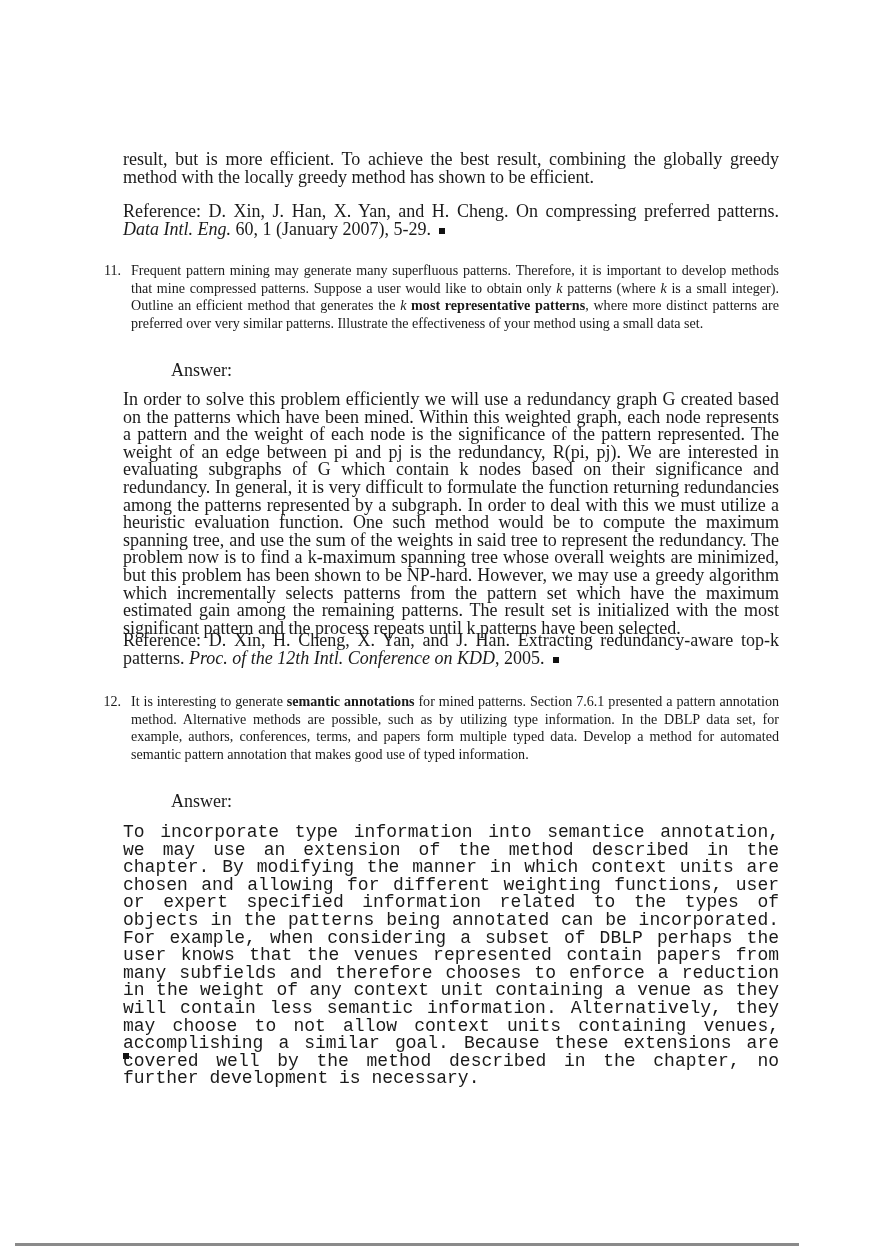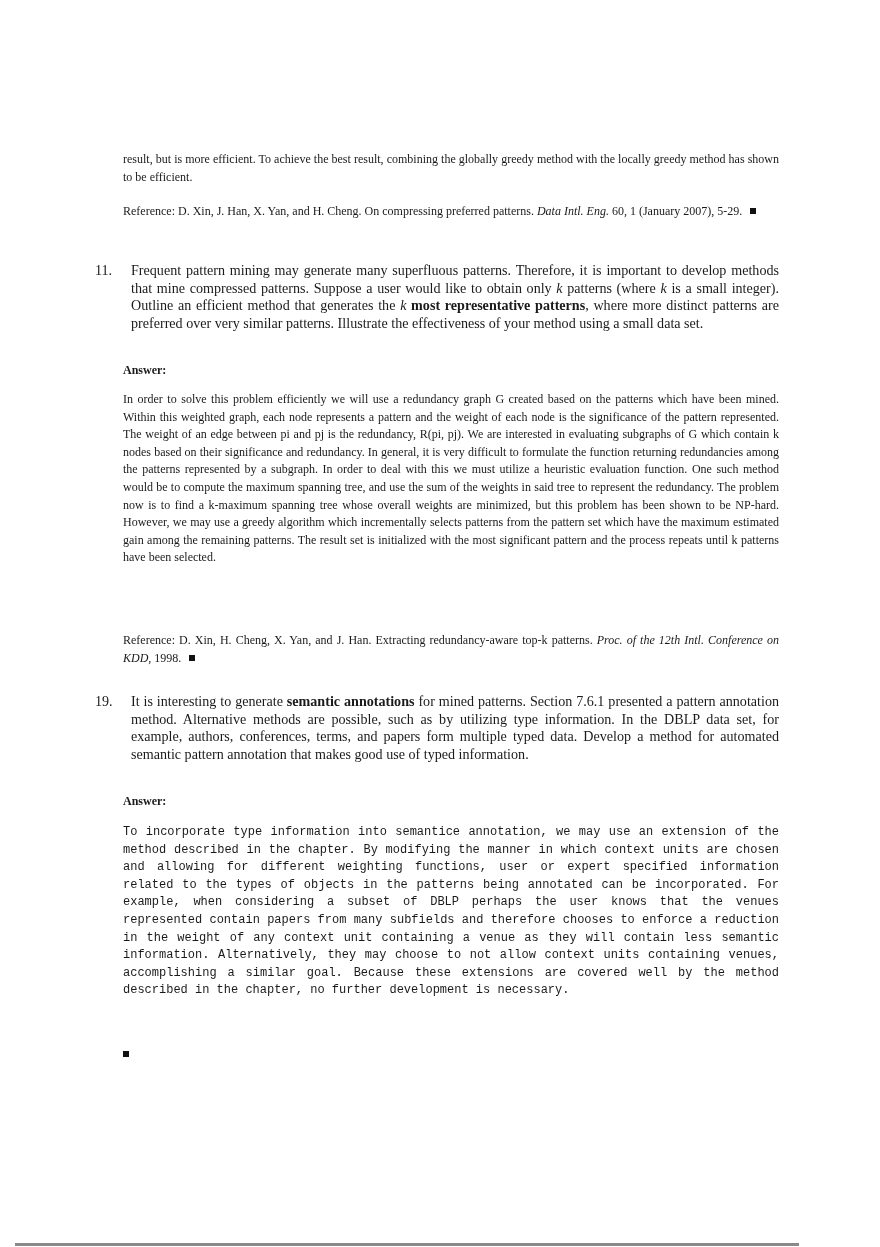--- a/index.html
+++ b/index.html
@@ -1,23 +1,23 @@
 <!DOCTYPE html>
 <html><head>
 <meta charset="utf-8">
 <style>
   html, body { margin: 0; padding: 0; background: #ffffff; }
   body { width: 880px; height: 1247px; position: relative; overflow: hidden;
          font-family: "Liberation Serif", "DejaVu Serif", serif; color: #1a1a1a; }
   .page { position: absolute; left: 0; top: 0; width: 880px; height: 1247px; }
-  .block { position: absolute; left: 123px; width: 656px; font-size: 12px; line-height: 17.6px; text-align: justify; }
+  .block { position: absolute; left: 123px; width: 656px; font-size: 18px; line-height: 17.6px; text-align: justify; }
   .item { position: absolute; left: 95px; width: 684px; font-size: 14.1px; line-height: 17.6px; }
-  .item .num { position: absolute; left: 0; top: 0; width: 26px; }
+  .item .num { position: absolute; left: 0; top: 0; width: 26px; text-align: right; }
   .item .body { margin-left: 36px; text-align: justify; }
-  .answer-label { font-weight: bold; }
+  .answer-label { font-weight: normal; margin-left: 48px; }
   em, .it { font-style: italic; }
   b { font-weight: bold; }
   .qed { display: inline-block; width: 6px; height: 6px; background: #111; margin-left: 8px; vertical-align: 1px; }
   .bottom-line { position: absolute; left: 15px; top: 1243px; width: 784px; height: 3px; background: #8a8a8a; }
 </style>
 </head>
 <body>
 
 <div class="page">
 
@@ -34,25 +34,25 @@
       <span>Frequent pattern mining may generate many superfluous patterns. Therefore, it is important to develop methods that mine compressed patterns. Suppose a user would like to obtain only </span><em>k</em><span> patterns (where </span><em>k</em><span> is a small integer). Outline an efficient method that generates the </span><em>k</em><b> most representative patterns</b><span>, where more distinct patterns are preferred over very similar patterns. Illustrate the effectiveness of your method using a small data set.</span>
     </div>
   </div>
   <div class="block" style="top:362px;">
     <span class="answer-label">Answer:</span>
   </div>
   <div class="block" style="top:391px;">
     <span>In order to solve this problem efficiently we will use a redundancy graph G created based on the patterns which have been mined. Within this weighted graph, each node represents a pattern and the weight of each node is the significance of the pattern represented. The weight of an edge between pi and pj is the redundancy, R(pi, pj). We are interested in evaluating subgraphs of G which contain k nodes based on their significance and redundancy. In general, it is very difficult to formulate the function returning redundancies among the patterns represented by a subgraph. In order to deal with this we must utilize a heuristic evaluation function. One such method would be to compute the maximum spanning tree, and use the sum of the weights in said tree to represent the redundancy. The problem now is to find a k-maximum spanning tree whose overall weights are minimized, but this problem has been shown to be NP-hard. However, we may use a greedy algorithm which incrementally selects patterns from the pattern set which have the maximum estimated gain among the remaining patterns. The result set is initialized with the most significant pattern and the process repeats until k patterns have been selected.</span>
   </div>
   <div class="block" style="top:632px;">
-    <span>Reference: D. Xin, H. Cheng, X. Yan, and J. Han. Extracting redundancy-aware top-k patterns. </span><em>Proc. of the 12th Intl. Conference on KDD</em><span>, 1998.</span><span class="qed"></span>
+    <span>Reference: D. Xin, H. Cheng, X. Yan, and J. Han. Extracting redundancy-aware top-k patterns. </span><em>Proc. of the 12th Intl. Conference on KDD</em><span>, 2005.</span><span class="qed"></span>
   </div>
 
   <div class="item" style="top:693px;">
-    <span class="num">19.</span>
+    <span class="num">12.</span>
     <div class="body">
       <span>It is interesting to generate </span><b>semantic annotations</b><span> for mined patterns. Section 7.6.1 presented a pattern annotation method. Alternative methods are possible, such as by utilizing type information. In the DBLP data set, for example, authors, conferences, terms, and papers form multiple typed data. Develop a method for automated semantic pattern annotation that makes good use of typed information.</span>
     </div>
   </div>
   <div class="block" style="top:793px;">
     <span class="answer-label">Answer:</span>
   </div>
   <div class="block" style="top:824px;font-family:Liberation Mono, monospace;">
     <span>To incorporate type information into semantice annotation, we may use an extension of the method described in the chapter. By modifying the manner in which context units are chosen and allowing for different weighting functions, user or expert specified information related to the types of objects in the patterns being annotated can be incorporated. For example, when considering a subset of DBLP perhaps the user knows that the venues represented contain papers from many subfields and therefore chooses to enforce a reduction in the weight of any context unit containing a venue as they will contain less semantic information. Alternatively, they may choose to not allow context units containing venues, accomplishing a similar goal. Because these extensions are covered well by the method described in the chapter, no further development is necessary.</span>
   </div>

